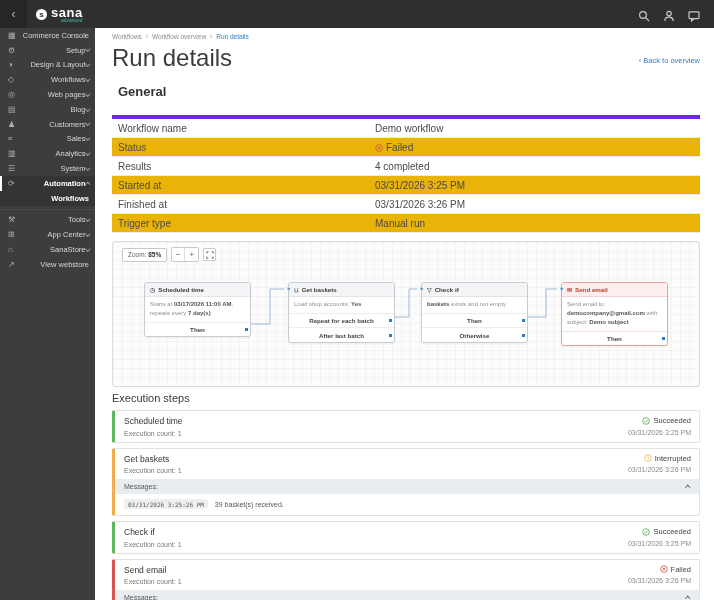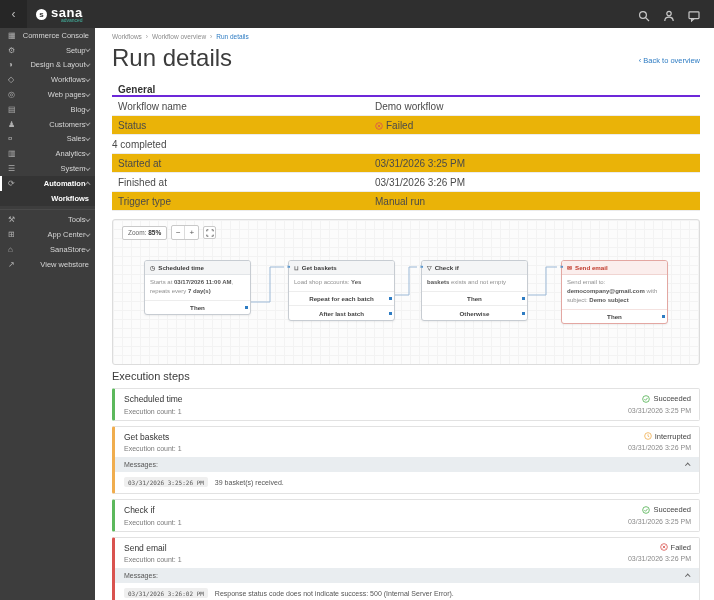--- a/index.html
+++ b/index.html
@@ -36,21 +36,21 @@
   .main { position:absolute; top:28px; left:95px; width:619px; height:572px; background:#fff; }
   .breadcrumb { margin:5px 14px 0 17px; display:flex; align-items:center; gap:4px; font-size:6.5px; color:#8c8c8c; }
   .crumb.current { color:#2e7cc3; }
   .crumb-sep { font-size:6.5px; color:#999; }
   .page-head { display:flex; justify-content:space-between; align-items:flex-start; margin:4px 14px 0 17px; }
   .page-title { font-size:24px; font-weight:400; color:#3c3c3c; }
   .back-link { font-size:7.5px; color:#2e7cc3; margin-top:12px; cursor:pointer; display:flex; gap:2px; align-items:center; }
 
   
   .general { margin:9px 14px 0 17px; }
-  .general-head { font-size:10px; font-weight:bold; color:#333; padding:3px 0 0 6px; border-bottom:2px solid #6d28d9; }
+  .general-head { font-size:13px; font-weight:bold; color:#333; padding:3px 0 16px 6px; border-bottom:4px solid #6d28d9; }
   .g-row { display:flex; height:19px; align-items:center; border-bottom:1px solid #ececec; font-size:10px; color:#4a4a4a; }
   .g-row.alt { background:#eab308; }
   .g-label { width:263px; padding-left:6px; }
   .g-value { flex:1; display:flex; align-items:center; gap:3px; }
 
   
   .st-ic { width:8px; height:8px; flex-shrink:0; }
   .st-ic svg { width:8px; height:8px; fill:none; stroke-width:1.2; }
   .st-ic.ok svg { stroke:#4cae4c; }
   .st-ic.warn svg { stroke:#f0ad4e; }
@@ -249,20 +249,21 @@
         <span class="st-ic fail">
           <svg viewBox="0 0 12 12">
               <circle cx="6" cy="6" r="5"></circle>
               <path d="M4 4l4 4M8 4l-4 4"></path>
             </svg>
         </span>
         <span>Failed</span>
       </span>
     </div>
     <div class="g-row">
+      <span class="g-label">Results</span>
       <span class="g-value">4 completed</span>
     </div>
     <div class="g-row alt">
       <span class="g-label">Started at</span>
       <span class="g-value">03/31/2026 3:25 PM</span>
     </div>
     <div class="g-row">
       <span class="g-label">Finished at</span>
       <span class="g-value">03/31/2026 3:26 PM</span>
     </div>

